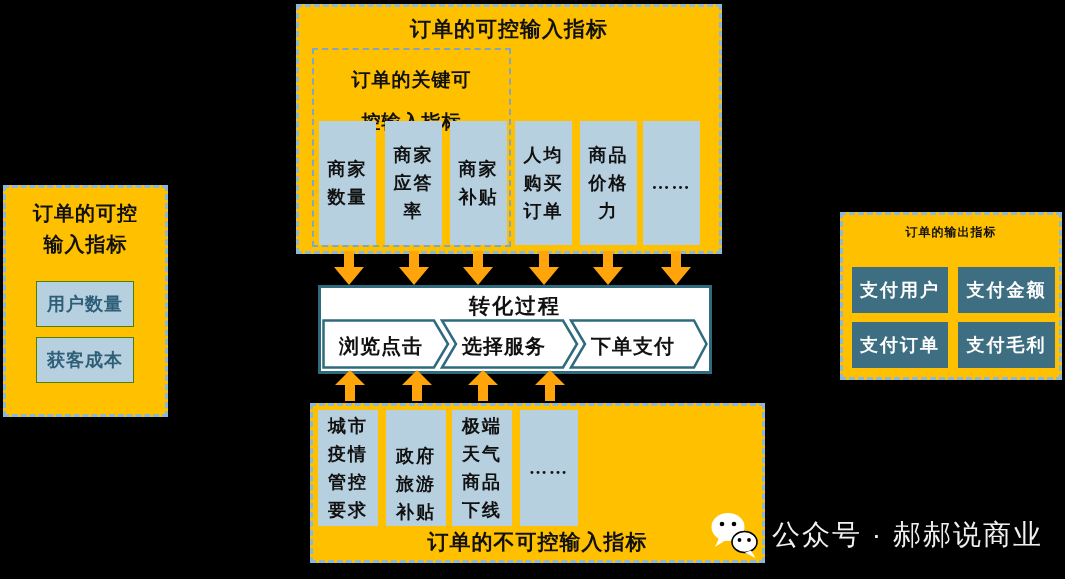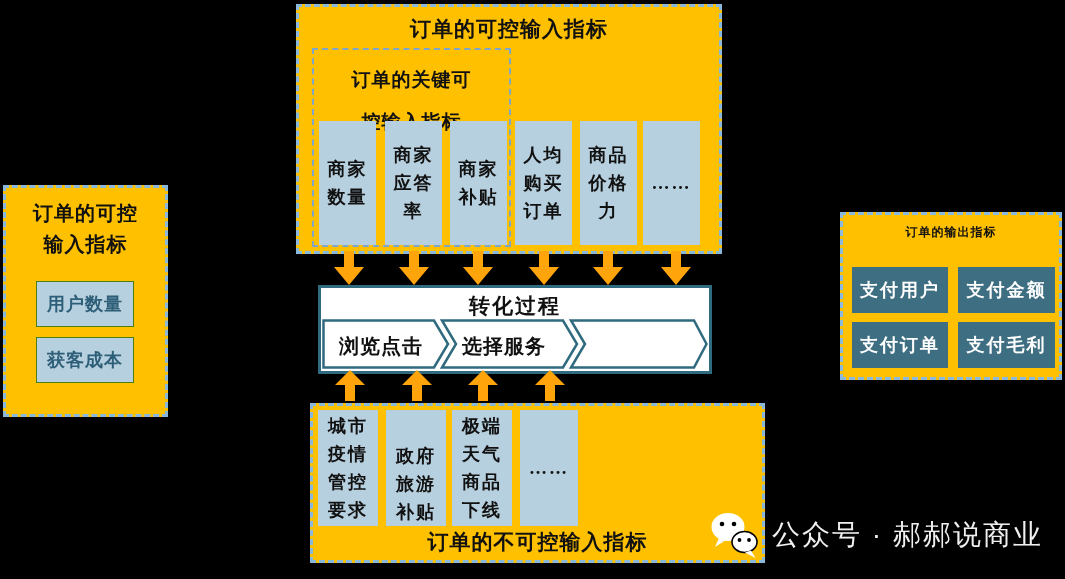--- a/index.html
+++ b/index.html
@@ -121,20 +121,21 @@
 
   <div class="process">
     <div class="process-title">转化过程</div>
     <svg class="chevron-svg" width="386" height="50" viewBox="0 0 386 50">
       <polygon points="1.5,1.5 112,1.5 126,25 112,48.5 1.5,48.5" fill="#ffffff" style="stroke:var(--process-border);" stroke-width="2.5"></polygon>
       <polygon points="120,1.5 241,1.5 255,25 241,48.5 120,48.5 134,25" fill="#ffffff" style="stroke:var(--process-border);" stroke-width="2.5"></polygon>
       <polygon points="249,1.5 372,1.5 384.5,25 372,48.5 249,48.5 263,25" fill="#ffffff" style="stroke:var(--process-border);" stroke-width="2.5"></polygon>
     </svg>
     <span class="step-label" style="left:4px;width:112px;">浏览点击</span>
     <span class="step-label" style="left:122px;width:122px;">选择服务</span>
+    <span class="step-label" style="left:251px;width:122px;">下单支付</span>
   </div>
 
   <div class="arrow" style="left:335px;top:370px;"><svg width="30" height="31" viewBox="0 0 30 31">
         <polygon points="15,0 30,15 20,15 20,31 10,31 10,15 0,15"></polygon>
       </svg></div>
   <div class="arrow" style="left:402px;top:370px;"><svg width="30" height="31" viewBox="0 0 30 31">
         <polygon points="15,0 30,15 20,15 20,31 10,31 10,15 0,15"></polygon>
       </svg></div>
   <div class="arrow" style="left:468px;top:370px;"><svg width="30" height="31" viewBox="0 0 30 31">
         <polygon points="15,0 30,15 20,15 20,31 10,31 10,15 0,15"></polygon>

